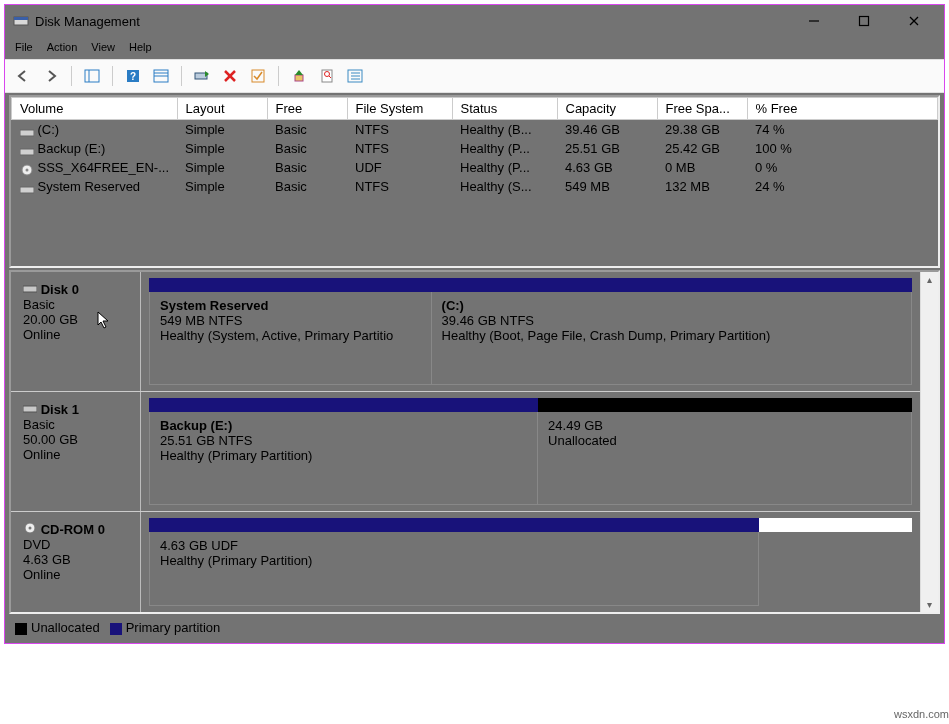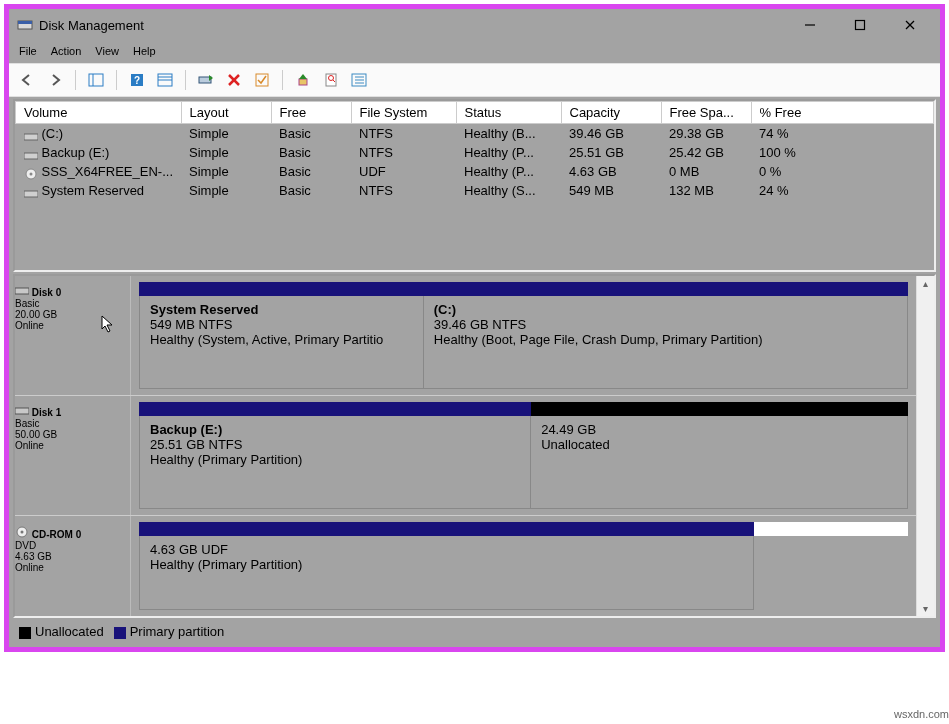--- a/index.html
+++ b/index.html
@@ -6,22 +6,22 @@
   body {
     margin: 0;
     font-family: "Segoe UI", Tahoma, sans-serif;
     font-size: 12px;
     background: #fff;
     color: #000;
     padding: 4px;
   }
   .window {
     width: 941px;
-    border: 5px solid #d946ef;
-    background: #a3a3a3;
+    border: 1px solid #d946ef;
+    background: #737373;
     position: relative;
   }
   .titlebar {
     display: flex;
     align-items: center;
     padding: 6px 8px;
     font-size: 13px;
   }
   .titlebar .app-icon {
     width: 16px; height: 16px;
@@ -107,24 +107,24 @@
     font-size:10px;
     color:#666;
   }
   .disk-row {
     display:flex;
     border-bottom:1px solid #ccc;
     min-height:120px;
   }
   .disk-row:last-child { border-bottom:none; }
   .disk-label {
-    width:116px;
-    padding:10px 0;
+    width:130px;
+    padding:10px 12px;
     border-right:1px solid #bbb;
-    font-size:10px;
+    font-size:13px;
   }
   .disk-label .dname { font-weight:bold; }
   .disk-parts {
     flex:1;
     padding:6px 8px;
     display:flex;
     flex-direction:column;
   }
   .part-strip {
     display:flex;

